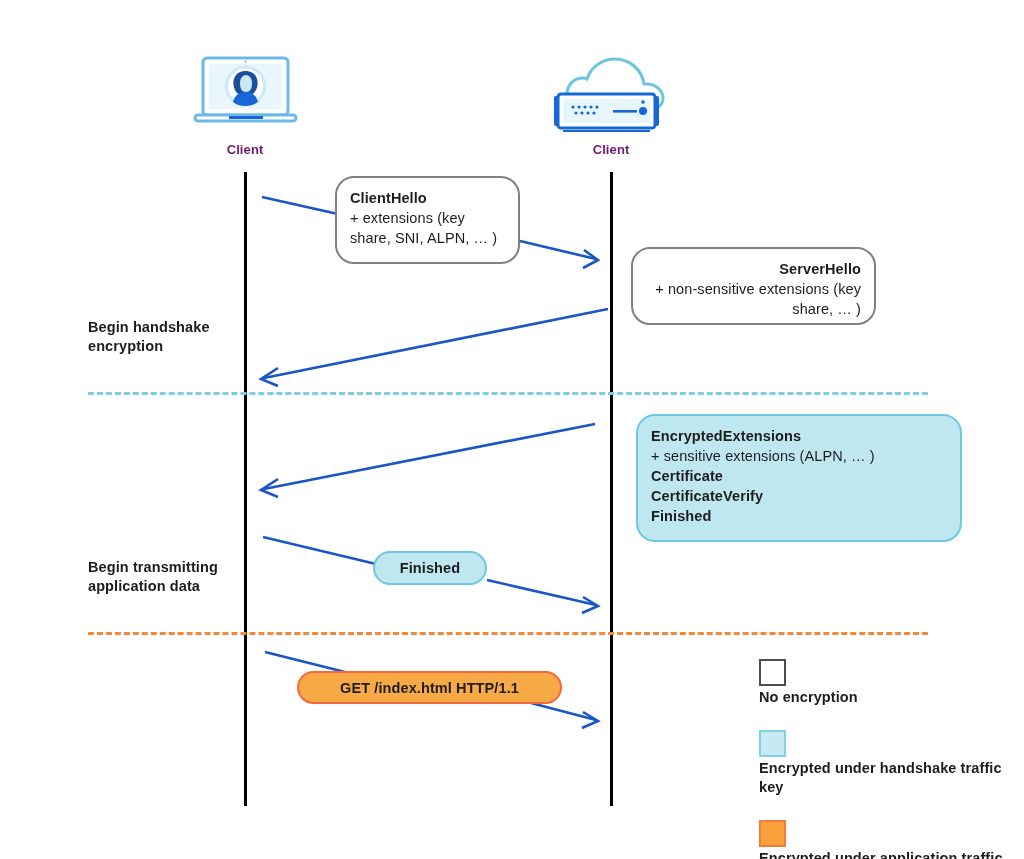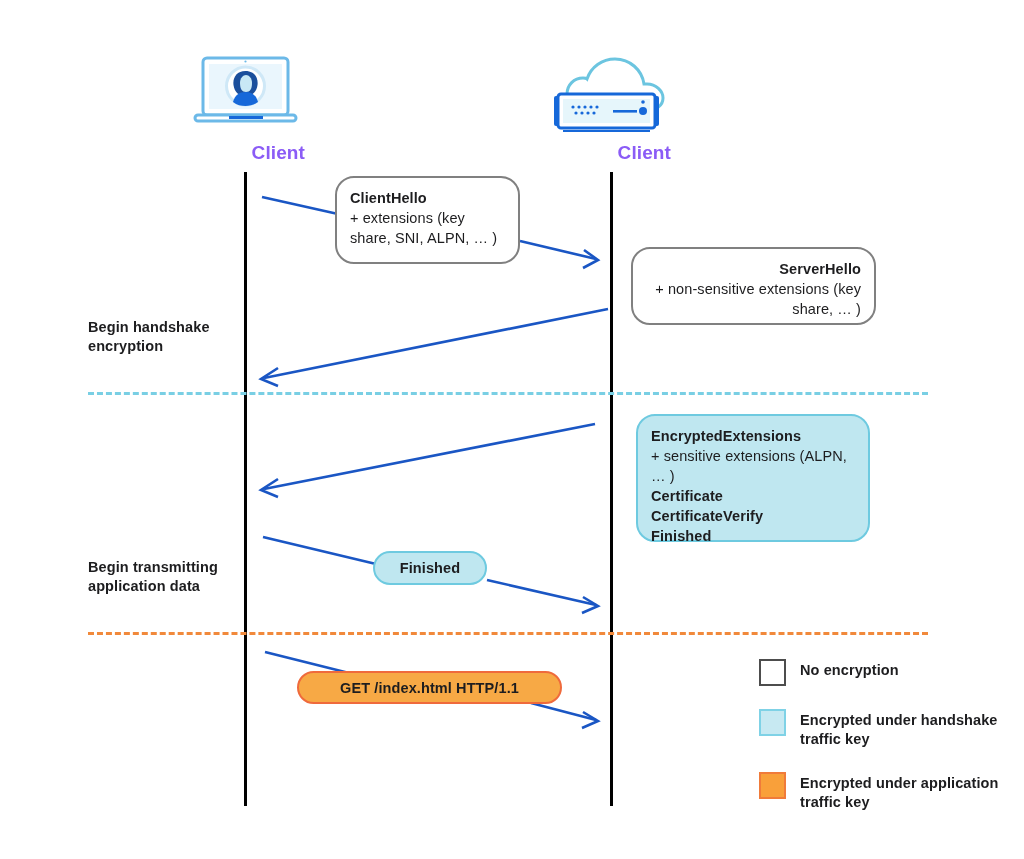--- a/index.html
+++ b/index.html
@@ -15,24 +15,24 @@
     position: relative;
     width: 1024px;
     height: 859px;
     background: #ffffff;
     overflow: hidden;
   }
 
   
   .actor-label {
     position: absolute;
-    font-size: 19px;
+    font-size: 13px;
     font-weight: bold;
-    color: #8b5cf6;
-    text-align: right;
+    color: #701a75;
+    text-align: center;
     letter-spacing: .1px;
   }
   #actor-client-label { left: 185px; top: 142px; width: 120px; }
   #actor-server-label { left: 551px; top: 142px; width: 120px; }
 
   .actor-icon { position: absolute; }
   #actor-client-icon { left: 193px; top: 55px; width: 105px; height: 75px; }
   #actor-server-icon { left: 541px; top: 52px; width: 150px; height: 80px; }
 
   
@@ -104,21 +104,21 @@
     border: 2px solid #ef6a3c;
   }
 
   #msg-clienthello {
     left: 335px; top: 176px; width: 185px; height: 88px;
   }
   #msg-serverhello {
     left: 631px; top: 247px; width: 245px; height: 78px; text-align: right;
   }
   #msg-encryptedextensions {
-    left: 636px; top: 414px; width: 234px; height: 128px;
+    left: 636px; top: 414px; width: 326px; height: 128px;
   }
   #msg-finished {
     left: 373px; top: 551px; width: 114px; height: 34px;
     padding: 0;
     display: flex; align-items: center; justify-content: center;
   }
   #msg-finished .msg-title { font-weight: bold; font-size: 14.5px; }
   #msg-get {
     left: 297px; top: 671px; width: 265px; height: 33px;
     padding: 8px;
@@ -130,20 +130,21 @@
   #legend {
     position: absolute;
     left: 759px;
     top: 659px;
     width: 250px;
   }
   .legend-row {
     display: flex;
     align-items: flex-start;
     margin-bottom: 23px;
+    flex-direction: column;
   }
   .legend-swatch {
     box-sizing: border-box;
     width: 27px;
     height: 27px;
     margin-right: 14px;
     flex: 0 0 auto;
   }
   .sw-none      { background: #ffffff; border: 2px solid #4d4d4d; }
   .sw-handshake { background: #c7e9f2; border: 2px solid #7fd2e6; }

